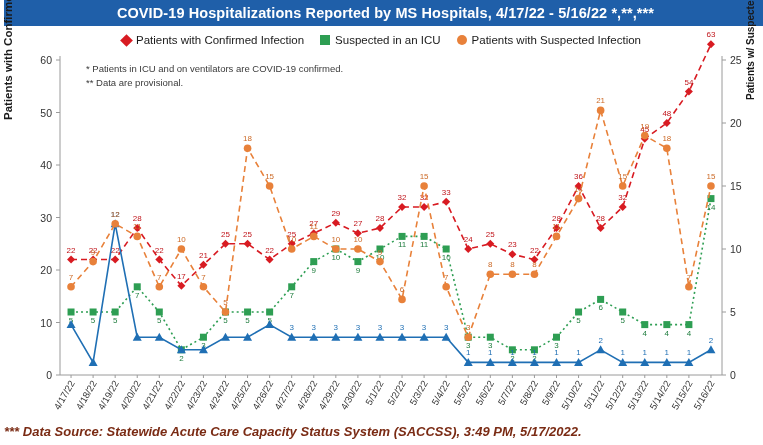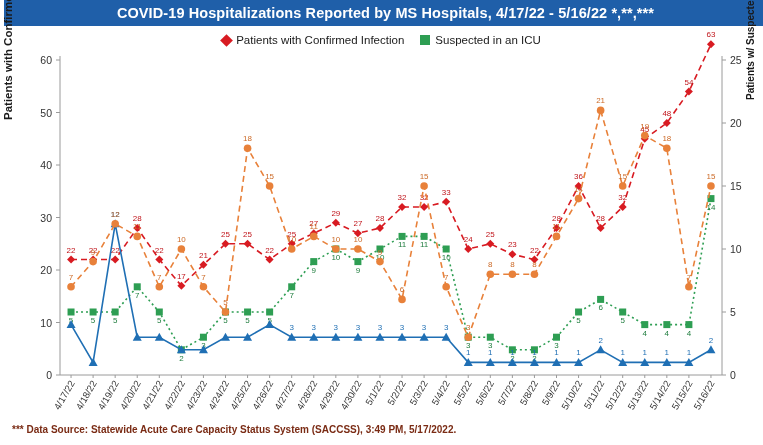--- a/index.html
+++ b/index.html
@@ -9,21 +9,21 @@
   .legend{position:absolute;left:0;top:30px;width:763px;height:20px;display:flex;align-items:center;justify-content:center;gap:16px;font-size:11.5px;color:#1a1a1a;}
   .legend-item{display:flex;align-items:center;gap:5px;}
   .lg-mark{display:inline-block;width:11px;height:11px;}
   .lg-diamond{background:#d81b22;transform:rotate(45deg);width:9px;height:9px;}
   .lg-square{background:#2e9e53;width:10px;height:10px;}
   .lg-tri{width:0;height:0;border-left:6px solid transparent;border-right:6px solid transparent;border-bottom:10px solid #1f6fb4;}
   .lg-circle{background:#e8813a;border-radius:50%;width:10px;height:10px;}
   .notes{position:absolute;left:86px;top:62px;font-size:9.5px;color:#3a3a3a;line-height:14px;font-style:normal;}
   .ylabel-left{position:absolute;left:2px;top:120px;width:16px;font-size:11.5px;font-weight:bold;color:#1a1a1a;transform:rotate(-90deg);transform-origin:left top;white-space:nowrap;}
   .ylabel-right{position:absolute;left:745px;top:100px;font-size:10px;font-weight:bold;color:#1a1a1a;transform:rotate(-90deg);transform-origin:left top;white-space:nowrap;}
-  .footnote{position:absolute;left:12px;top:424px;font-size:10px;color:#7a2b14;font-weight:bold;}
+  .footnote{position:absolute;left:4px;top:424px;font-size:13px;font-style:italic;color:#7a2b14;font-weight:bold;}
   svg{position:absolute;left:0;top:0;}
   .axis-lbl{font-size:9.5px;fill:#333;}
   .tick-lbl{font-size:10.5px;fill:#333;}
   .dl{font-size:8px;}
   .dl-red{fill:#c0151b;}
   .dl-green{fill:#1f7d3e;}
   .dl-blue{fill:#1f6fb4;}
   .dl-orange{fill:#cc6a27;}
 </style>
 </head>
@@ -36,22 +36,30 @@
 
   <div class="legend">
     <div class="legend-item">
       <span class="lg-mark lg-diamond"></span>
       <span>Patients with Confirmed Infection</span>
     </div>
     <div class="legend-item">
       <span class="lg-mark lg-square"></span>
       <span>Suspected in an ICU</span>
     </div>
+    <div class="legend-item">
+      <span class="lg-mark lg-circle"></span>
+      <span>Patients with Suspected Infection</span>
+    </div>
   </div>
 
+  <div class="notes">
+    <div>* Patients in ICU and on ventilators are COVID-19 confirmed.</div>
+    <div>** Data are provisional.</div>
+  </div>
 
   <div class="ylabel-left">Patients with Confirmed Infection</div>
   <div class="ylabel-right">Patients w/ Suspected COVID, in ICU, on Ventilator</div>
   <div class="footnote">*** Data Source: Statewide Acute Care Capacity Status System (SACCSS), 3:49 PM, 5/17/2022.</div>
 
   <svg id="plot" width="763" height="445">
       <line x1="60" y1="56" x2="60" y2="375" stroke="#9a9a9a" stroke-width="1"></line>
       <line x1="722" y1="56" x2="722" y2="375" stroke="#9a9a9a" stroke-width="1"></line>
       <line x1="60" y1="375" x2="722" y2="375" stroke="#9a9a9a" stroke-width="1"></line>
       <line x1="56" y1="375" x2="60" y2="375" stroke="#9a9a9a" stroke-width="1"></line>

